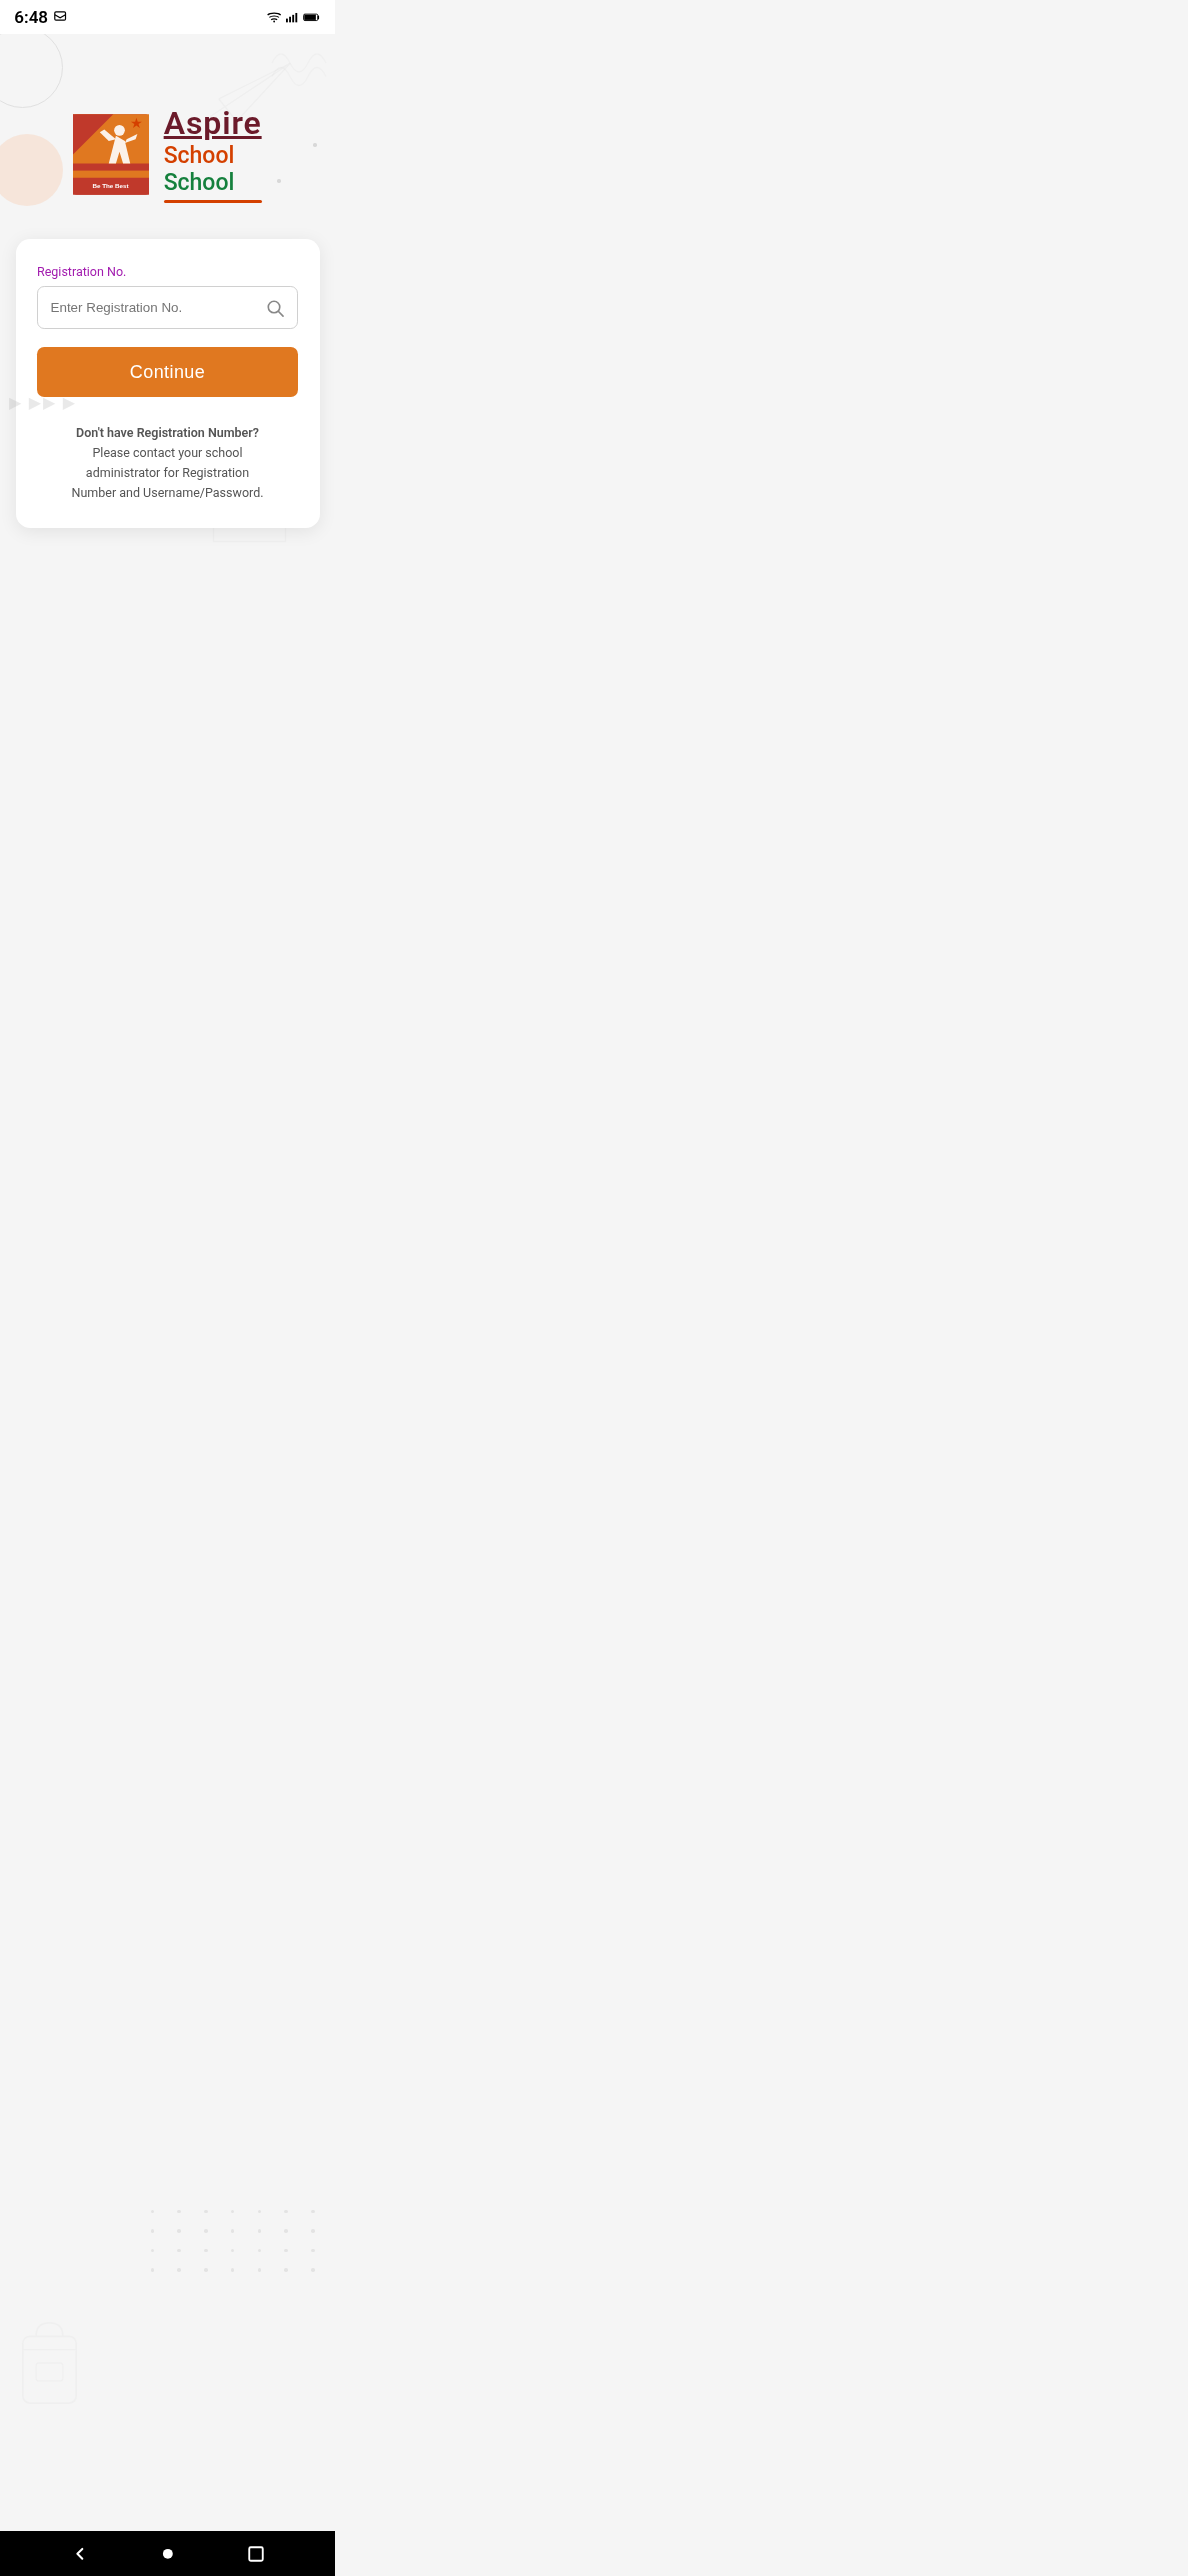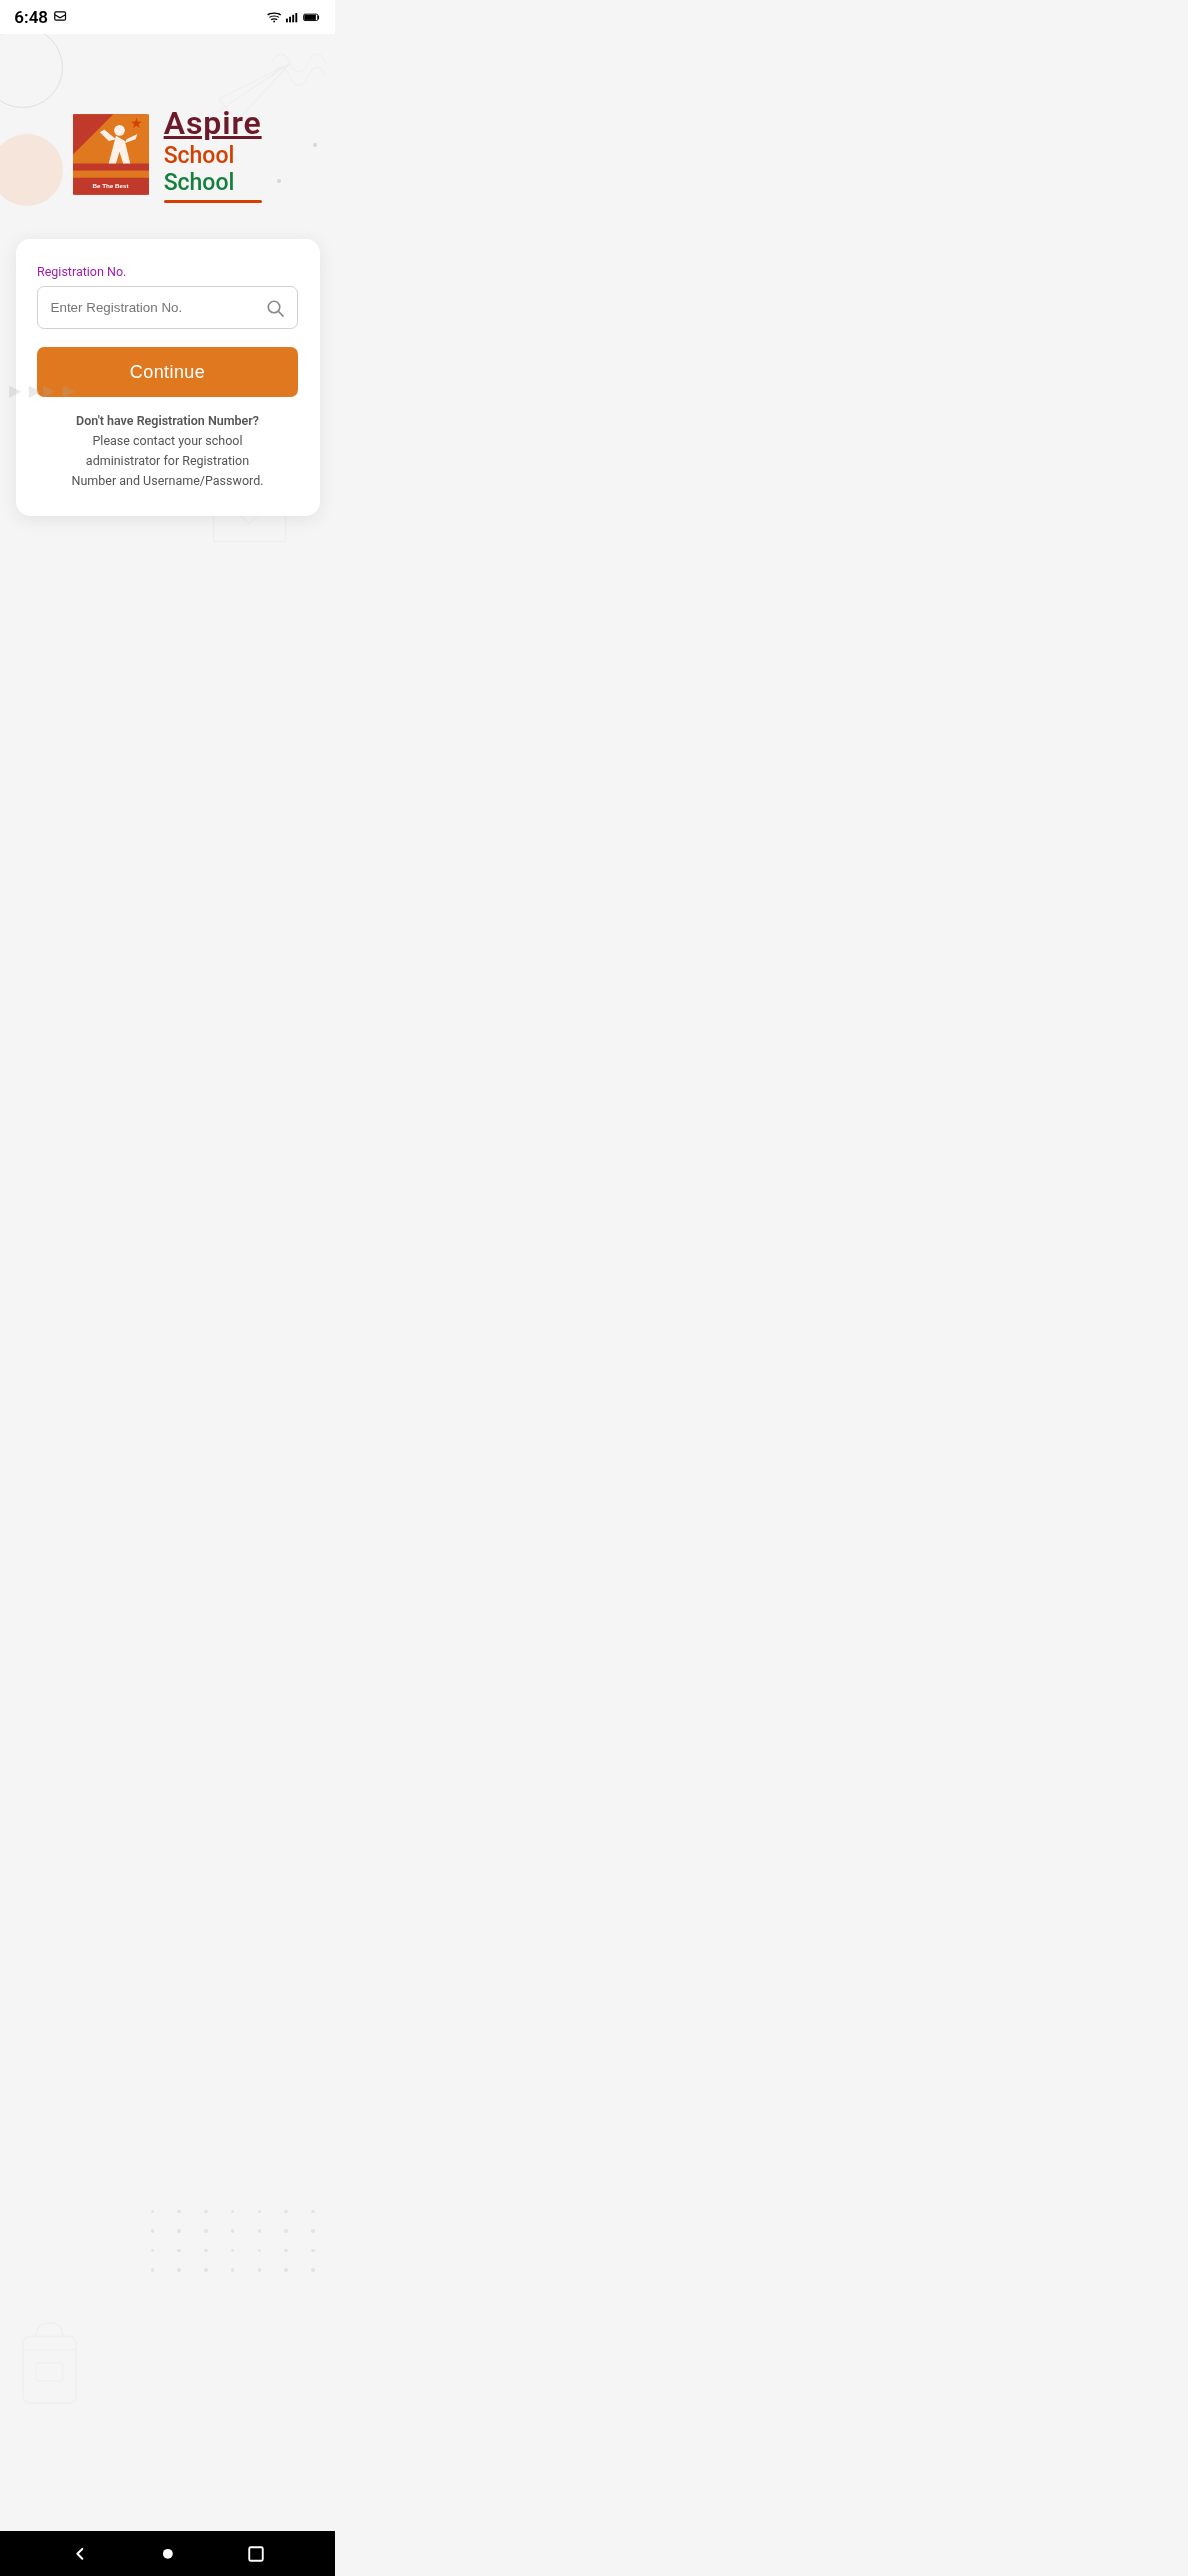--- a/index.html
+++ b/index.html
@@ -237,21 +237,21 @@
       width: 100%;
       background-color: #e07820;
       color: #ffffff;
       border: none;
       border-radius: 7.2px;
       padding: 14.3px;
       font-size: 18px;
       font-weight: 500;
       cursor: pointer;
       letter-spacing: 0.4px;
-      margin-bottom: 14px;
+      margin-bottom: 26px;
     }
 
     .help-text {
       font-size: 12.5px;
       color: #555;
       text-align: center;
       line-height: 1.6;
     }
 
     .help-text strong {

